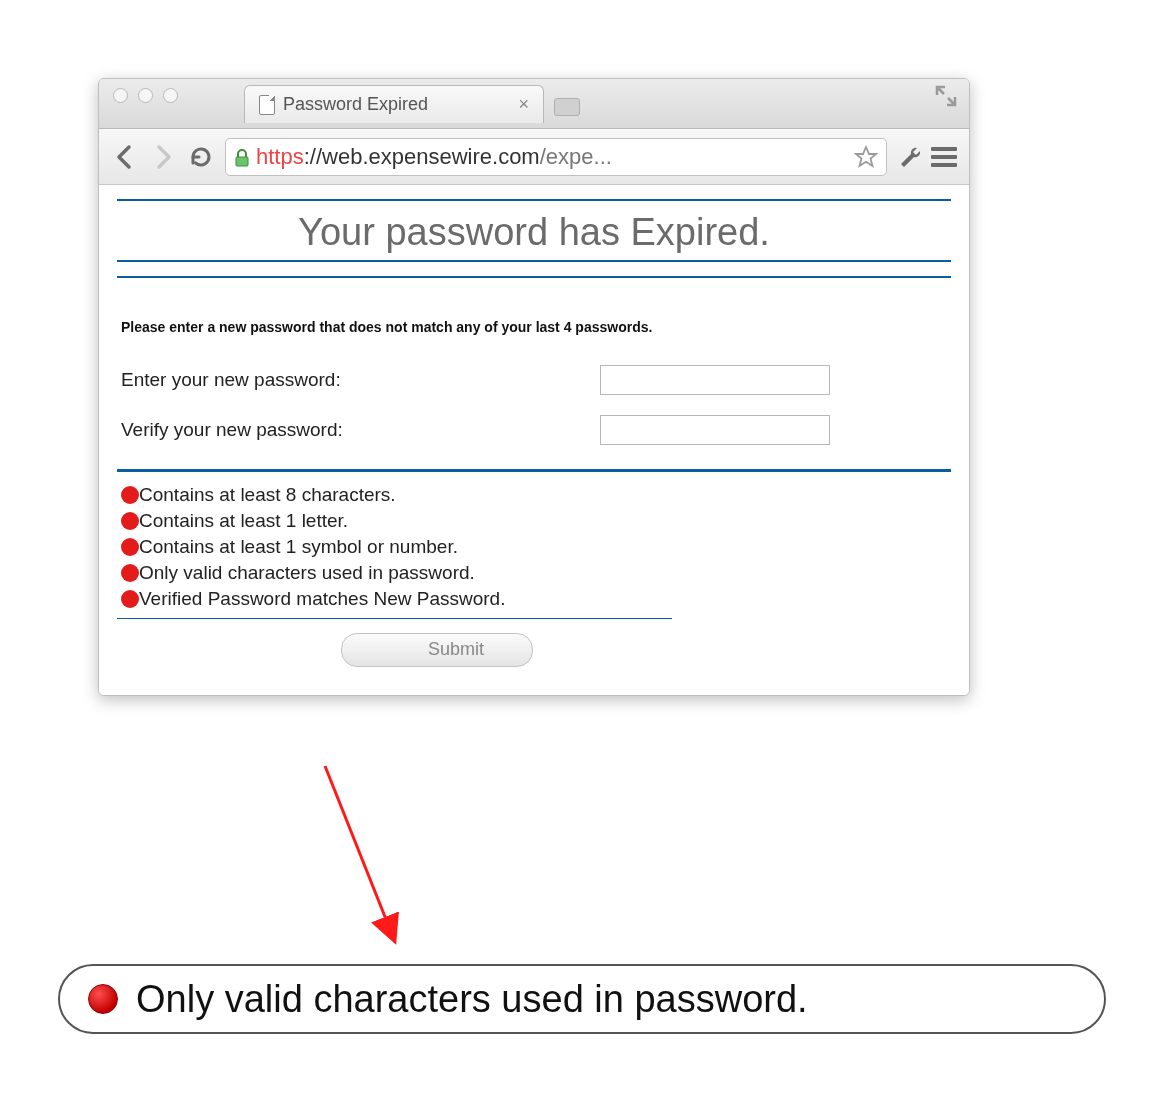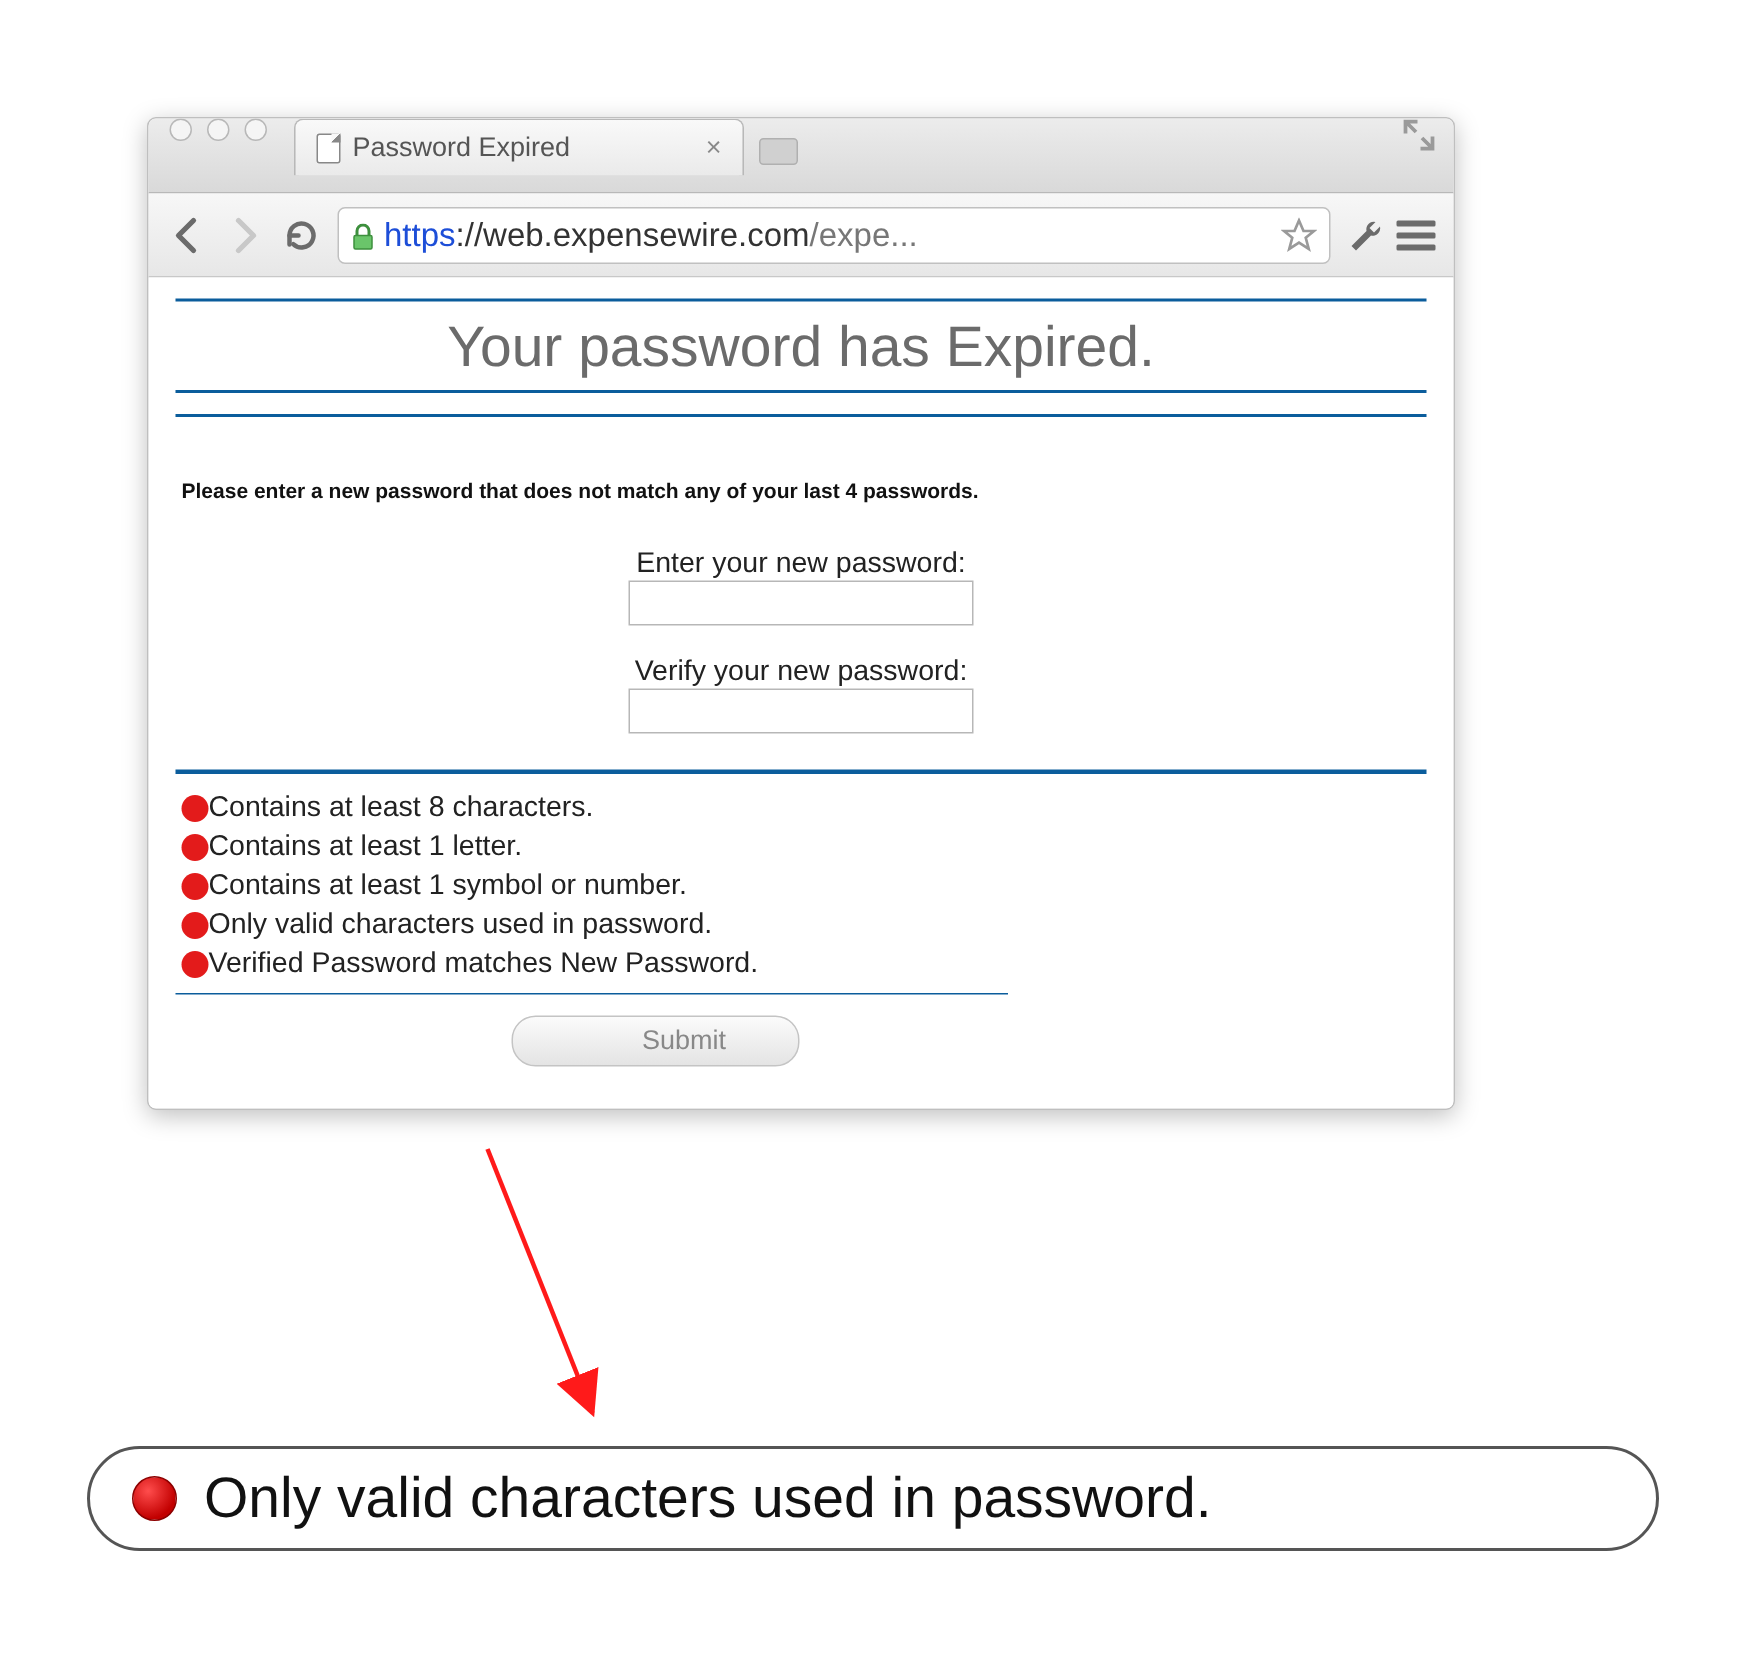--- a/index.html
+++ b/index.html
@@ -16,25 +16,26 @@
   top: 78px;
   width: 872px;
   border: 1px solid #bfbfbf;
   border-radius: 6px;
   box-shadow: 0 4px 16px rgba(0,0,0,0.25);
   background: #fff;
   overflow: hidden;
 }
 .titlebar {
   display: flex;
-  align-items: flex-start;
+  align-items: center;
   background: linear-gradient(#ececec, #d9d9d9);
   height: 50px;
   border-bottom: 1px solid #b8b8b8;
   padding: 0 8px;
+  gap: 48px;
 }
 .traffic-lights {
   display: flex;
   gap: 10px;
   align-items: center;
   margin-bottom: 16px;
   margin-left: 6px;
   margin-right: 18px;
 }
 .traffic-light {
@@ -137,21 +138,21 @@
 .lock-icon svg { display:block; }
 .url-text {
   flex: 1;
   font-size: 22px;
   font-family: "Lucida Grande", Arial, sans-serif;
   color: #333;
   white-space: nowrap;
   overflow: hidden;
   text-overflow: ellipsis;
 }
-.url-text .scheme { color: #1d4ed8; text-align: right; }
+.url-text .scheme { color: #ef4444; text-align: right; }
 .url-text .domain { color: #333; }
 .url-text .path { color: #777; }
 .star-icon, .wrench-icon {
   width: 24px; height: 24px;
   color: #777;
 }
 .hamburger {
   width: 26px; height: 20px;
   display: flex; flex-direction: column; justify-content: space-between;
 }
@@ -173,21 +174,20 @@
   font-size: 14px;
   font-weight: bold;
   color: #111;
   padding: 40px 4px 18px 4px;
   line-height: 1.35;
 }
 .form-row {
   display: flex;
   align-items: center;
   padding: 10px 4px;
-  flex-direction: column;
 }
 .form-label {
   font-size: 19px;
   color: #222;
   flex: 0 0 58%;
 }
 .form-input {
   width: 230px; height: 30px;
   border: 1px solid #b7b7b7;
   background: #fff;

